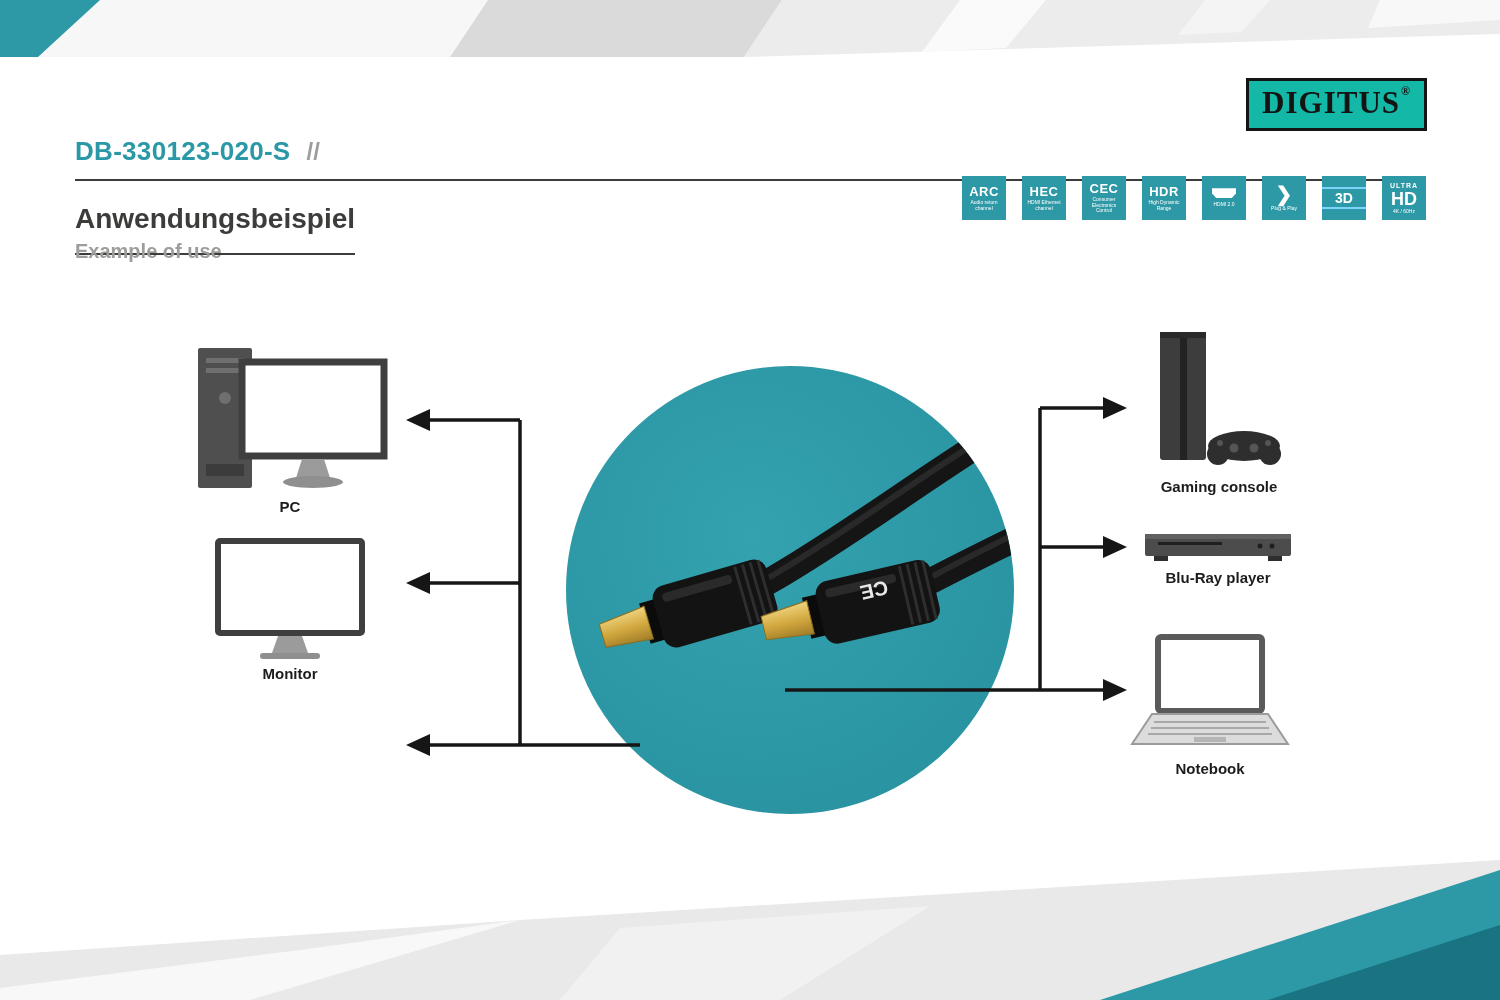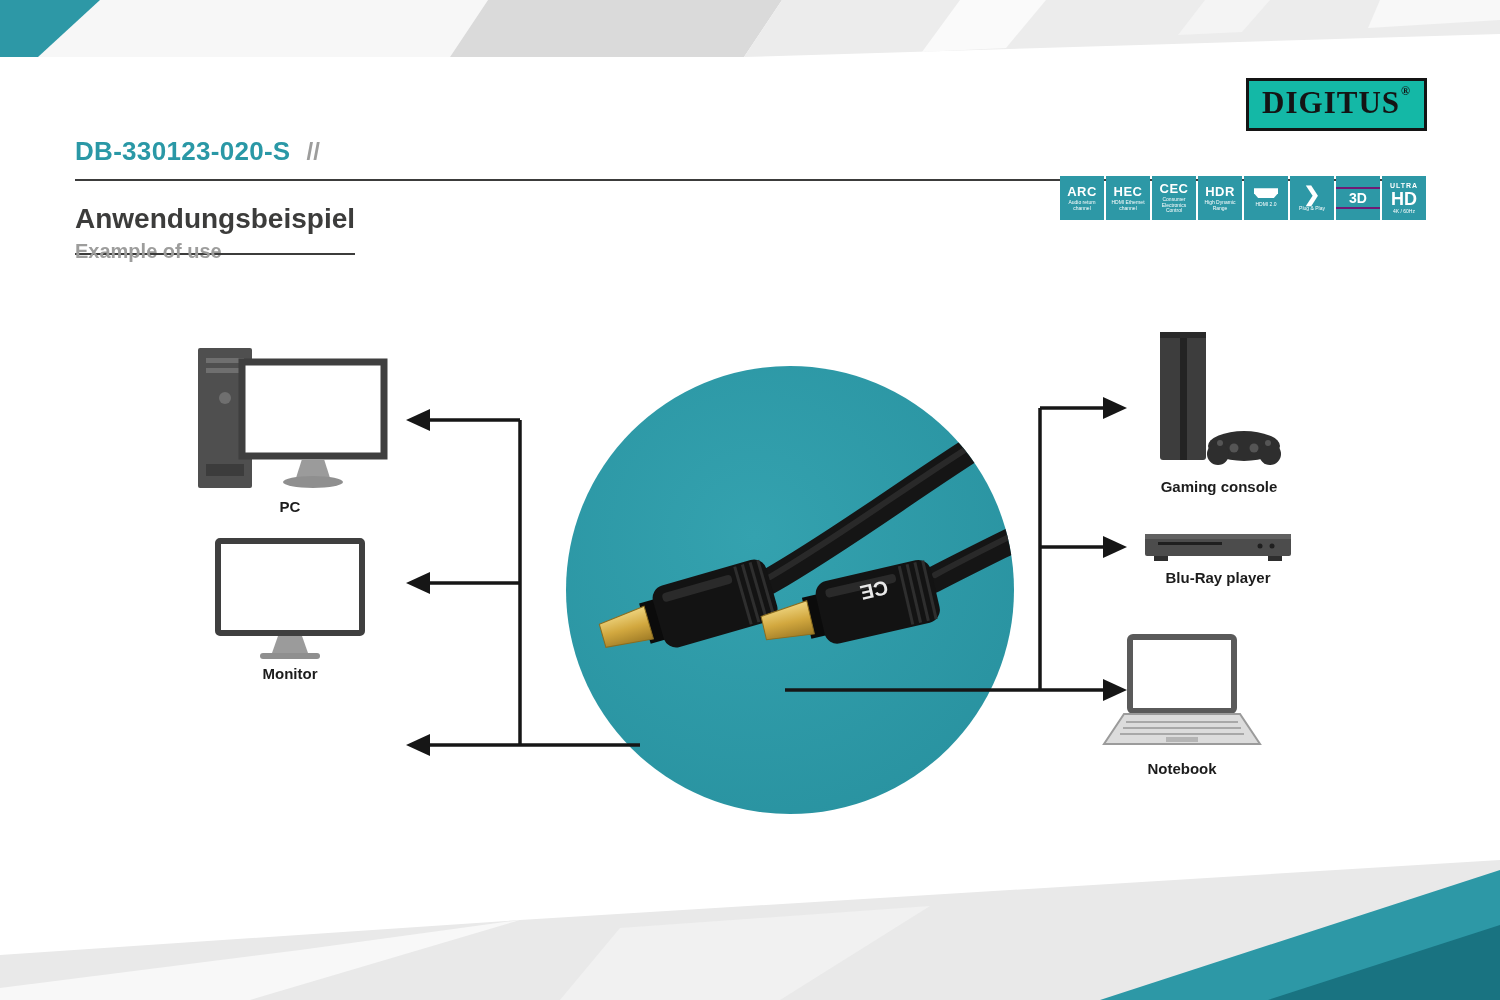--- a/index.html
+++ b/index.html
@@ -31,47 +31,47 @@
     position:absolute;left:75px;top:203px;z-index:3;
     font-size:28px;font-weight:bold;color:#3c3c3b;
     border-bottom:2px solid #3c3c3b;padding-bottom:18px;
   }
   .heading-en{
     position:absolute;left:75px;top:240px;z-index:3;
     font-size:20px;font-weight:bold;color:#9d9d9c;
   }
 
   
-  .badges{position:absolute;top:176px;right:74px;z-index:3;display:flex;gap:2px;}
+  .badges{position:absolute;top:176px;right:74px;z-index:3;display:flex;gap:16px;}
   .badge{
     width:44px;height:44px;background:#2d98a6;color:#fff;
     display:flex;flex-direction:column;align-items:center;justify-content:center;
     gap:2px;overflow:hidden;
   }
   .badge-label{font-size:13px;font-weight:bold;letter-spacing:0.5px;line-height:1;}
   .badge-sub{font-size:5px;line-height:1.15;text-align:center;padding:0 2px;}
   .hdmi-plug-icon{
     width:24px;height:10px;background:#ffffff;margin-bottom:2px;
     clip-path:polygon(0 0,100% 0,100% 50%,82% 100%,18% 100%,0 50%);
   }
   .badge-arrow{font-size:20px;font-weight:bold;line-height:1;}
-  .badge-3d-box{border:2px solid #701a75;padding:2px 23px;font-size:14px;font-weight:bold;line-height:1;}
+  .badge-3d-box{border:2px solid #7dd3fc;padding:2px 23px;font-size:14px;font-weight:bold;line-height:1;}
   .badge-ultra-top{font-size:7px;font-weight:bold;letter-spacing:1px;line-height:1;}
   .badge-ultra-main{font-size:18px;font-weight:bold;line-height:0.9;}
   .badge-ultra-sub2{font-size:5px;line-height:1;}
 
   
   .device{position:absolute;z-index:2;display:flex;flex-direction:column;}
   .device-label{font-size:15px;font-weight:bold;color:#1c1c1c;margin-top:4px;text-align:center;}
   .dev-pc{left:190px;top:342px;width:200px;}
   .dev-monitor{left:214px;top:537px;width:152px;}
   .dev-tv{left:204px;top:702px;width:172px;}
   .dev-console{left:1140px;top:328px;width:158px;}
   .dev-bluray{left:1142px;top:529px;width:152px;}
-  .dev-notebook{left:1100px;top:634px;width:164px;}
+  .dev-notebook{left:1128px;top:634px;width:164px;}
 </style>
 </head>
 <body>
 
 <div class="page">
 
   <svg class="bg-svg" viewBox="0 0 1500 1000">
     <polygon points="100,0 488,0 450,57 38,57" fill="#f7f7f7"></polygon>
     <polygon points="488,0 782,0 744,57 450,57" fill="#dadada"></polygon>
     <polygon points="782,0 1500,0 1500,34 744,57" fill="#ececec"></polygon>

